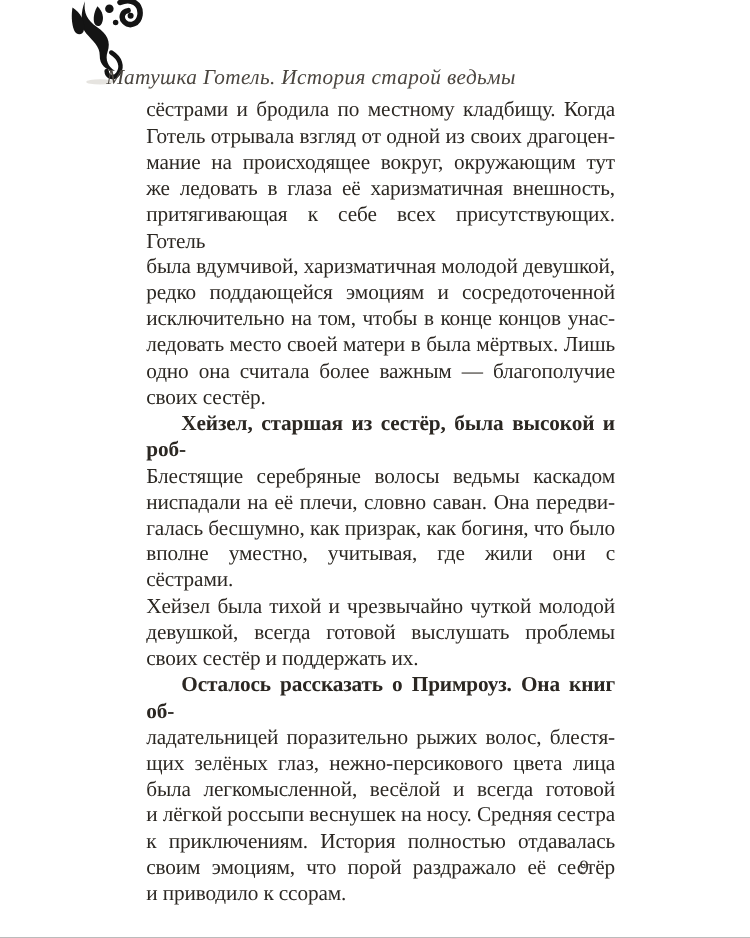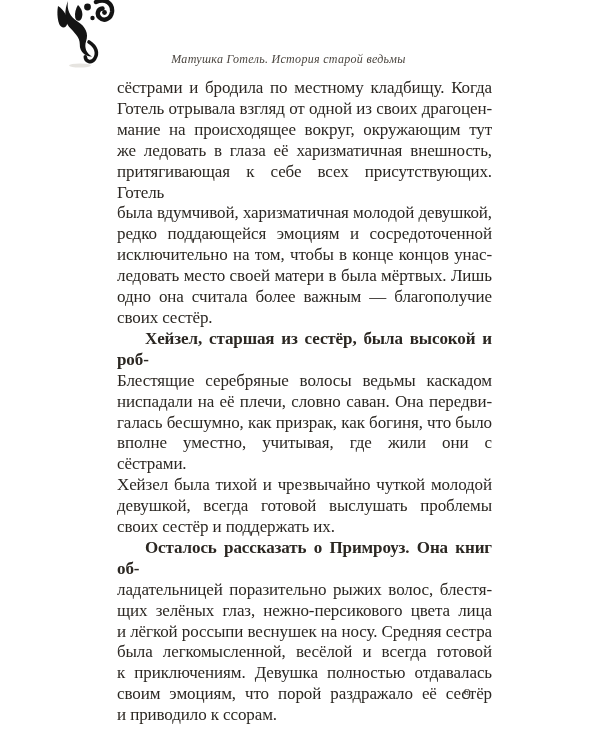--- a/index.html
+++ b/index.html
@@ -20,23 +20,23 @@
   }
   .ornament{
     position:absolute;
     left:56px;top:0;
     width:72px;height:70px;
   }
   .running-header{
     position:absolute;
     left:85px;top:52px;
     width:407px;
-    text-align:center;
+    text-align:left;
     font-style:italic;
-    font-size:12px;
+    font-size:17px;
     letter-spacing:.3px;
     color:var(--header-text);
   }
   .body-text{
     position:absolute;
     left:85px;top:78px;
     width:407px;
     font-size:17px;
     line-height:20.9px;
     letter-spacing:-0.1px;
@@ -110,22 +110,22 @@
       <div class="line">Блестящие серебряные волосы ведьмы каскадом</div>
       <div class="line">ниспадали на её плечи, словно саван. Она передви-</div>
       <div class="line">галась бесшумно, как призрак, как богиня, что было</div>
       <div class="line">вполне уместно, учитывая, где жили они с сёстрами.</div>
       <div class="line">Хейзел была тихой и чрезвычайно чуткой молодой</div>
       <div class="line">девушкой, всегда готовой выслушать проблемы</div>
       <div class="line last">своих сестёр и поддержать их.</div>
       <div class="line indent">Осталось рассказать о Примроуз. Она книг об-</div>
       <div class="line">ладательницей поразительно рыжих волос, блестя-</div>
       <div class="line">щих зелёных глаз, нежно-персикового цвета лица</div>
+      <div class="line">была легкомысленной, весёлой и всегда готовой</div>
       <div class="line">и лёгкой россыпи веснушек на носу. Средняя сестра</div>
-      <div class="line">была легкомысленной, весёлой и всегда готовой</div>
-      <div class="line">к приключениям. Девушка полностью отдавалась</div>
+      <div class="line">к приключениям. История полностью отдавалась</div>
       <div class="line">своим эмоциям, что порой раздражало её сестёр</div>
       <div class="line last">и приводило к ссорам.</div>
     </div>
 
   <div class="page-number">9</div>
 
 </div>
 
 </body></html>

